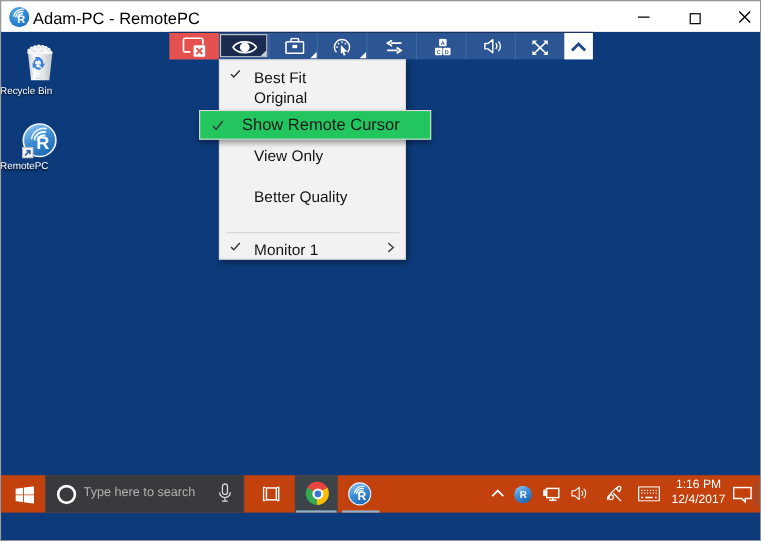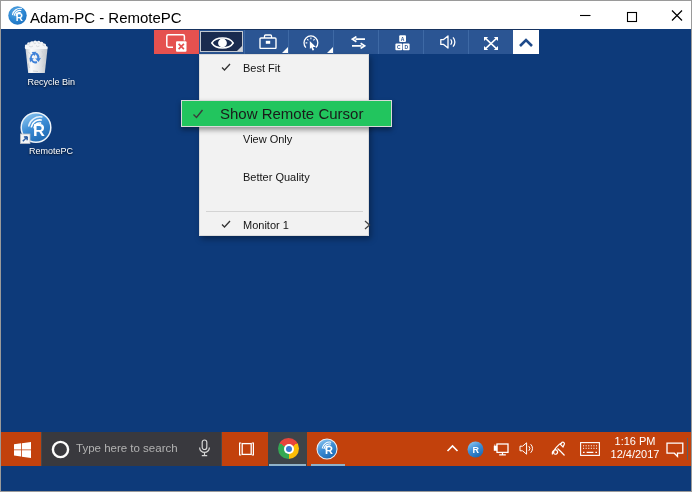--- a/index.html
+++ b/index.html
@@ -11,27 +11,27 @@
 #titlebar{position:absolute;left:1px;top:1px;width:690px;height:28px;background:#fff}
 #title-text{position:absolute;left:29px;top:8px;font-size:15px;color:#000;filter:brightness(1)}
 .capbtn{position:absolute;top:0;height:28px;width:46px}
 
 #toolbar{position:absolute;left:154px;top:29px;width:385px;height:25px;background:#2b5593;border-top:1px solid #17335f}
 .tbtn{position:absolute;top:0;height:24px}
 .sep{position:absolute;top:0;width:1px;height:24px;background:#3e69a5}
 .cornertri{position:absolute;width:0;height:0;border-left:6px solid transparent;border-bottom:6px solid #fff}
 
 #menu{position:absolute;left:199px;top:54px;width:170px;height:182px;background:#f2f2f2;border:1px solid #dcdcdc;box-shadow:2px 3px 6px rgba(0,0,0,0.35)}
-.mi{position:absolute;left:12px;width:100%;height:20px;font-size:11px;color:#141414}
+.mi{position:absolute;left:0;width:100%;height:20px;font-size:14px;color:#141414}
 .mi .txt{position:absolute;left:31px;top:3px}
 .mi .chk{position:absolute;left:8px;top:2px;width:12px;height:12px}
 #mag{position:absolute;left:181px;top:100px;width:211px;height:27px;background:#22c55e;border:1px solid #dadada;box-shadow:0 3px 5px rgba(0,0,0,0.38);z-index:5}
 #mag .txt{position:absolute;left:38px;top:4px;font-size:15px;color:#1a1a1a}
 
-.dlabel{position:absolute;color:#fff;font-size:9px;text-align:right;text-shadow:0 1px 2px rgba(0,0,0,0.85);filter:brightness(1)}
+.dlabel{position:absolute;color:#fff;font-size:9px;text-align:left;text-shadow:0 1px 2px rgba(0,0,0,0.85);filter:brightness(1)}
 
 #taskbar{position:absolute;left:1px;top:432px;width:690px;height:34px;background:#c2410c;transform:translateZ(0)}
 #search{position:absolute;left:40px;top:0;width:181px;height:34px;background:#39393e;border:1px solid #47474b;border-bottom:none;border-top:none}
 #search .stxt{position:absolute;left:34px;top:10px;font-size:11.5px;color:#b2b2b2;filter:brightness(1)}
 .underline{position:absolute;top:32px;height:2px;background:#90b2c8}
 #clock{position:absolute;left:602px;top:0;width:64px;height:44px;color:#fff;font-size:11px;text-align:center;filter:brightness(1)}
 </style>
 </head><body>
 
 <div id="titlebar">
@@ -146,20 +146,23 @@
   <div class="sep" style="left:314px"></div>
 </div>
 
 <div id="menu">
   <div class="mi" style="top:4px">
     <svg class="chk" viewBox="0 0 12 12">
         <path d="M2 6.5 L4.5 9 L10 3" fill="none" stroke="#333" stroke-width="1.3"></path>
       </svg>
     <span class="txt">Best Fit</span>
   </div>
+  <div class="mi" style="top:23px">
+      <span class="txt">Original</span>
+    </div>
   <div class="mi" style="top:75px">
       <span class="txt">View Only</span>
     </div>
   <div class="mi" style="top:113px">
       <span class="txt">Better Quality</span>
     </div>
   <div style="position:absolute;left:6px;top:156px;width:157px;height:1px;background:#d4d4d4"></div>
   <div class="mi" style="top:161px">
     <svg class="chk" viewBox="0 0 12 12">
         <path d="M2 6.5 L4.5 9 L10 3" fill="none" stroke="#333" stroke-width="1.3"></path>

